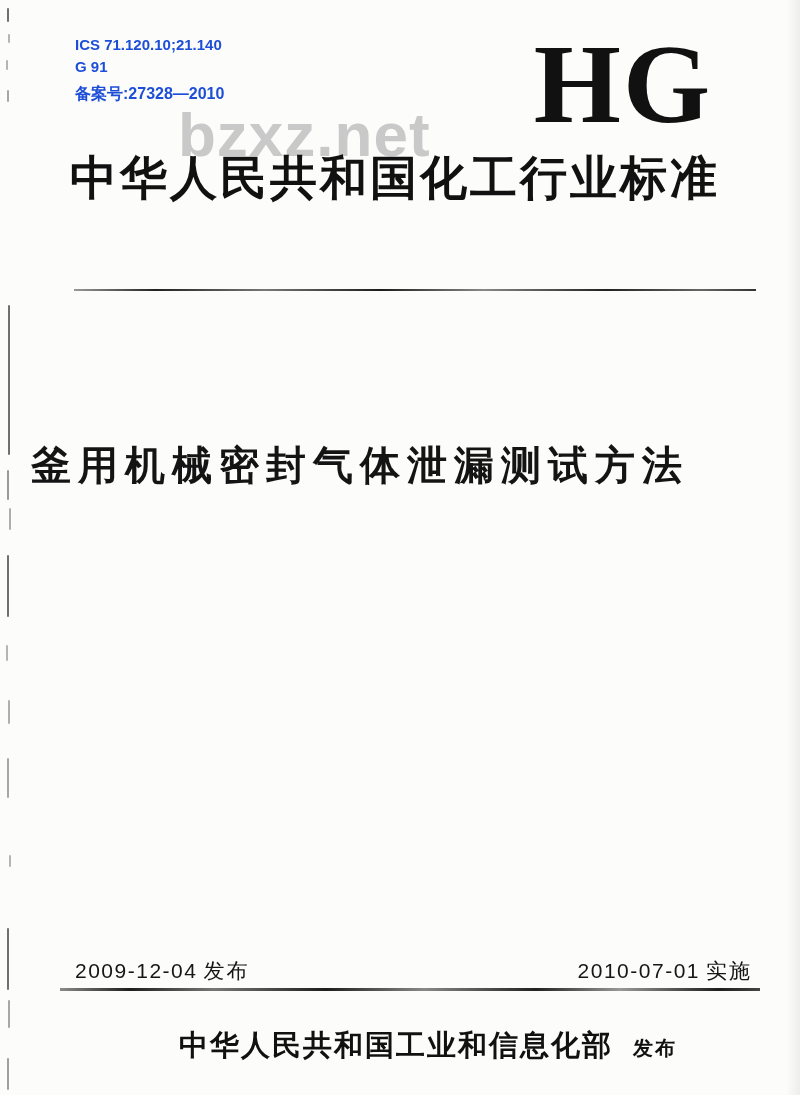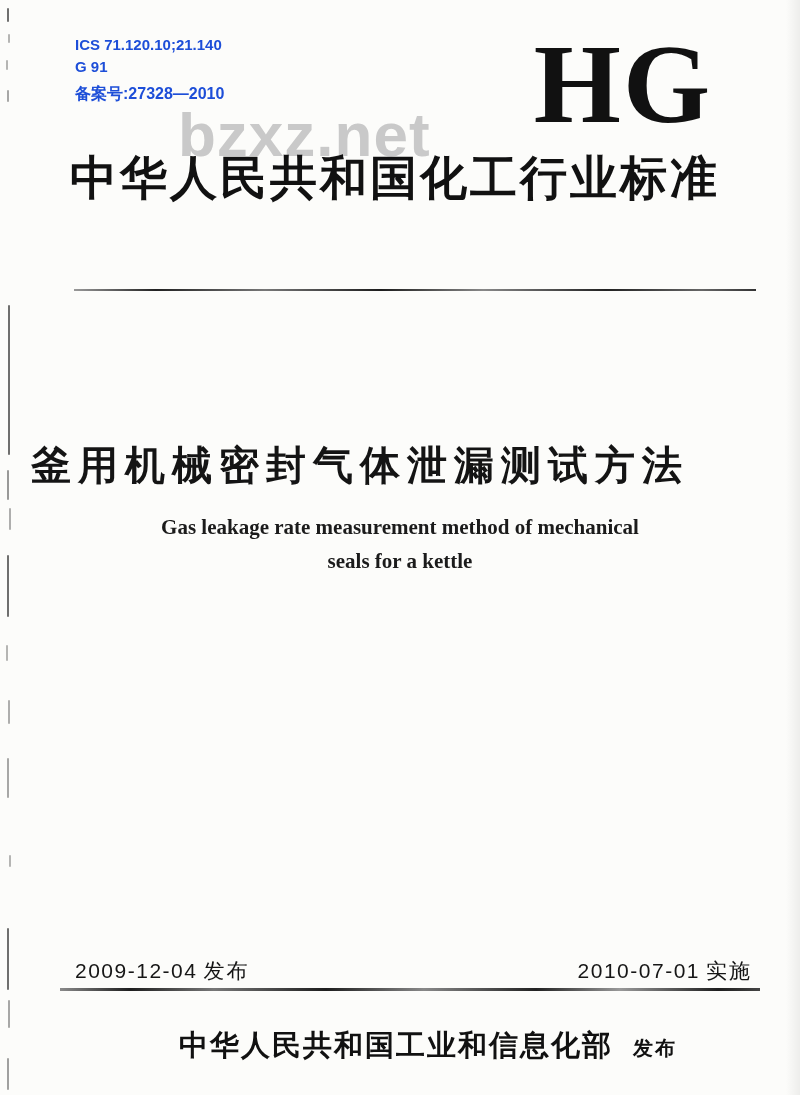--- a/index.html
+++ b/index.html
@@ -118,24 +118,20 @@
   </div>
 
   <div class="hg-logo">HG</div>
 
   <div class="std-title">中华人民共和国化工行业标准</div>
 
 
   <div class="rule rule-1"></div>
 
   <div class="main-title-zh">釜用机械密封气体泄漏测试方法</div>
-  <div class="main-title-en">
-    <div>Gas leakage rate measurement method of mechanical</div>
-    <div>seals for a kettle</div>
-  </div>
 
   <div class="date-row">
     <div class="date-left">
       <span>2009-12-04</span><span class="cn">发布</span>
     </div>
     <div class="date-right">
       <span>2010-07-01</span><span class="cn">实施</span>
     </div>
   </div>
 

